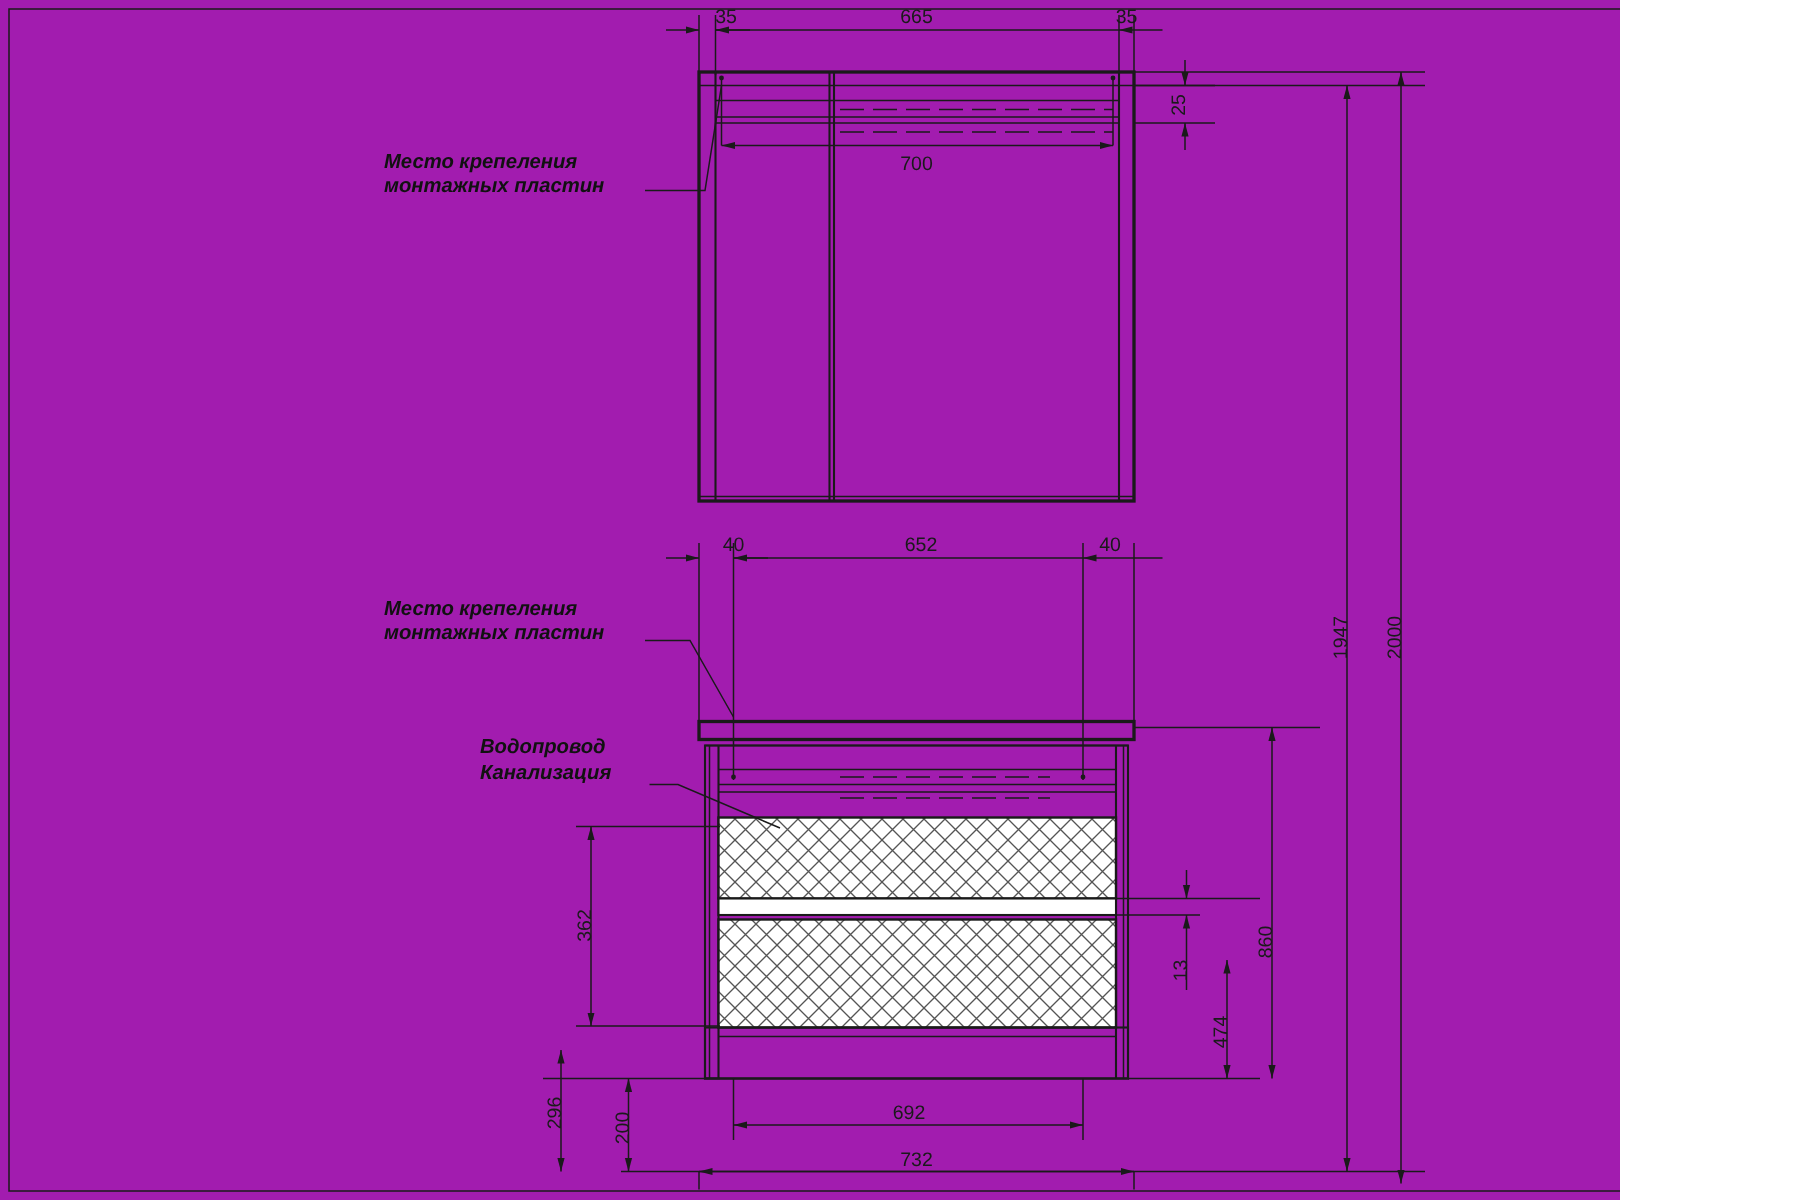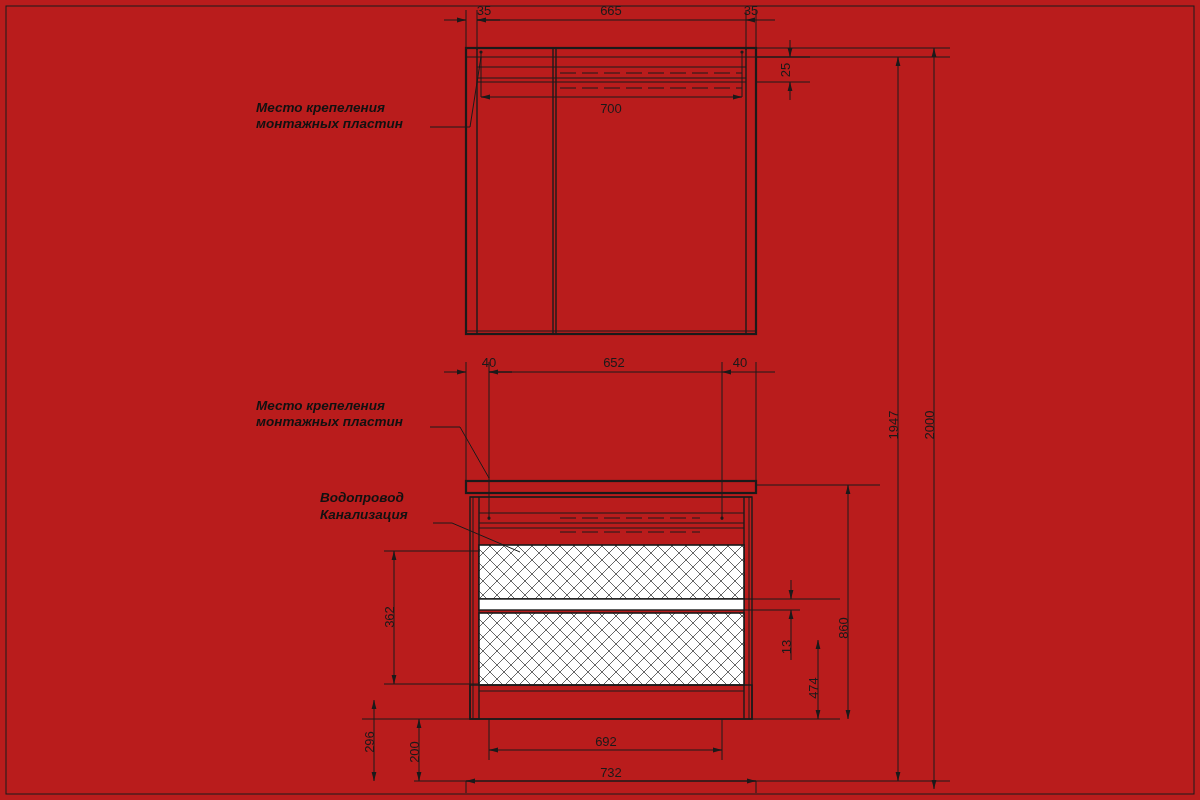--- a/index.html
+++ b/index.html
@@ -5,23 +5,23 @@
   html, body {
     margin: 0;
     padding: 0;
     background: #ffffff;
   }
   body {
     font-family: "Liberation Sans", sans-serif;
   }
   #stage {
     position: relative;
-    width: 1200px;
+    width: 1080px;
     height: 800px;
-    background: #b91c1c;
+    background: #a21caf;
     overflow: hidden;
   }
   #stage svg {
     position: absolute;
     left: 0;
     top: 0;
   }
   .dimtext {
     font-family: "Liberation Sans", sans-serif;
     font-size: 13px;

